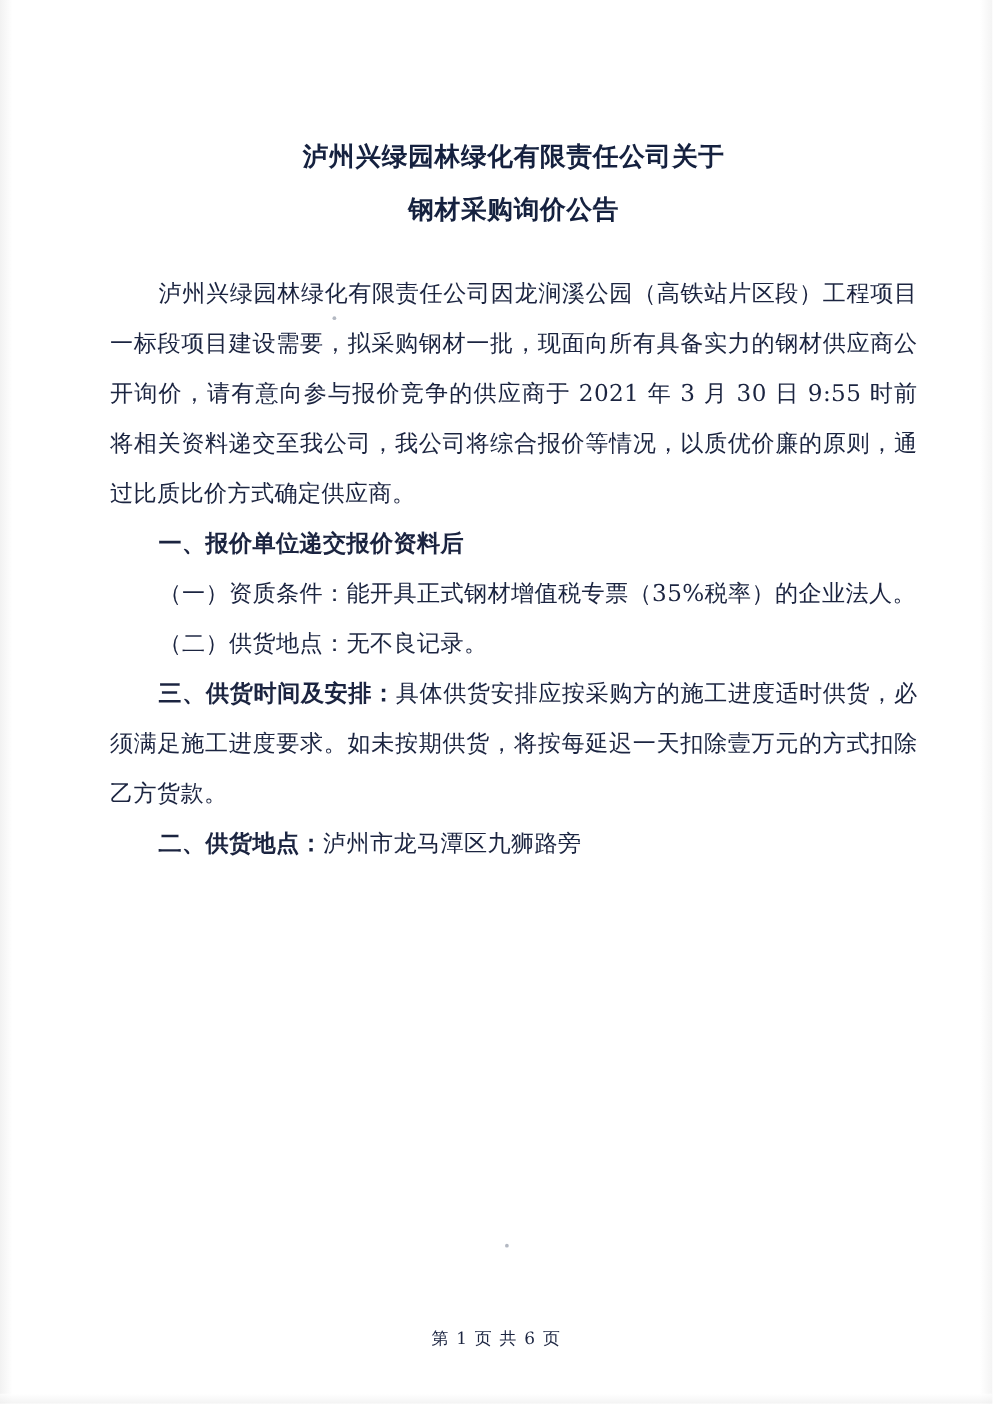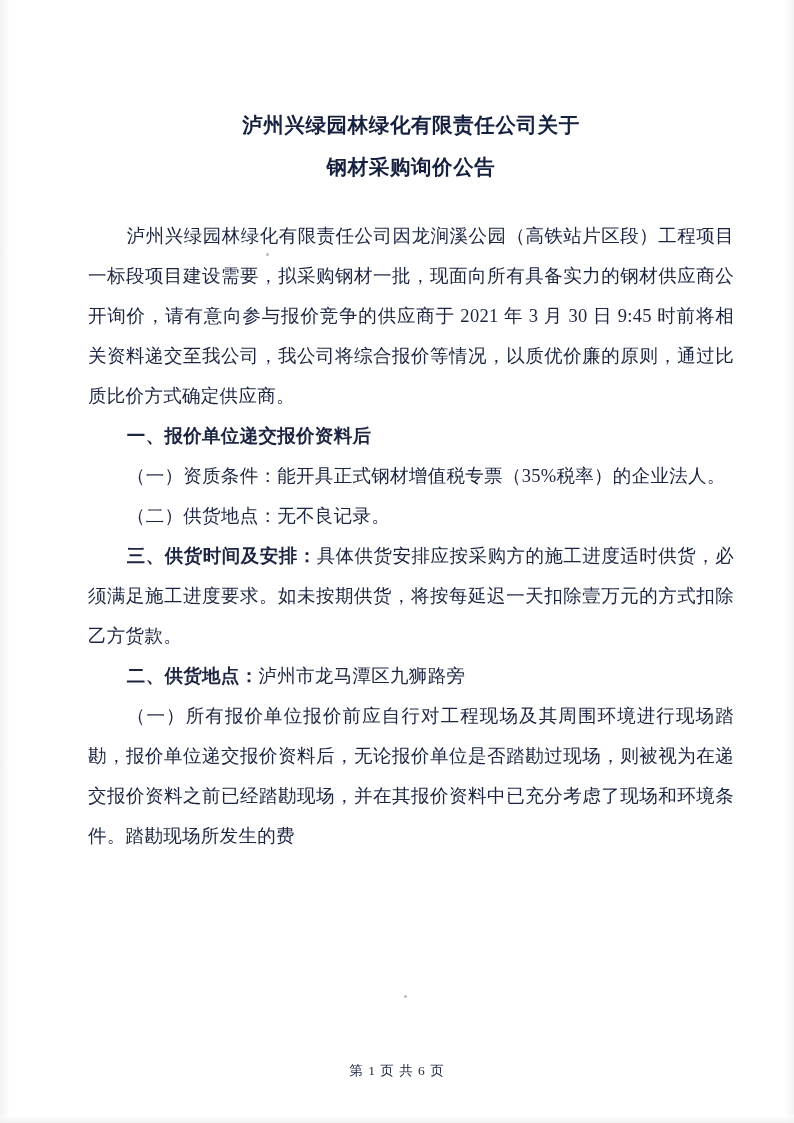--- a/index.html
+++ b/index.html
@@ -14,21 +14,20 @@
     color: #1a1a2e;
     position: relative;
     overflow: hidden;
   }
   .page {
     position: relative;
     width: 794px;
     height: 1123px;
     box-sizing: border-box;
     padding: 96px 60px 60px 88px;
-    font-family: Liberation Serif, serif;
   }
   .title-block {
     text-align: center;
     margin-top: 8px;
   }
   .title-line {
     font-size: 20.5px;
     font-weight: bold;
     letter-spacing: 0.6px;
     line-height: 42px;
@@ -110,32 +109,31 @@
   <div class="dot-artifact" style="left:266px; top:253px;"></div>
   <div class="dot-artifact" style="left:404px; top:995px;"></div>
 
   <div class="title-block">
     <div class="title-line">泸州兴绿园林绿化有限责任公司关于</div>
     <div class="title-line">钢材采购询价公告</div>
   </div>
 
   <div class="body-block">
 
-    <p class="para indent2">泸州兴绿园林绿化有限责任公司因龙涧溪公园（高铁站片区段）工程项目一标段项目建设需要，拟采购钢材一批，现面向所有具备实力的钢材供应商公开询价，请有意向参与报价竞争的供应商于 2021 年 3 月 30 日 9:45 时前将相关资料递交至我公司，我公司将综合报价等情况，以质优价廉的原则，通过比质比价方式确定供应商。</p>
+    <p class="para indent2">泸州兴绿园林绿化有限责任公司因龙涧溪公园（高铁站片区段）工程项目一标段项目建设需要，拟采购钢材一批，现面向所有具备实力的钢材供应商公开询价，请有意向参与报价竞争的供应商于 2021 年 3 月 30 日 9:55 时前将相关资料递交至我公司，我公司将综合报价等情况，以质优价廉的原则，通过比质比价方式确定供应商。</p>
 
     <p class="para indent2 bold">一、报价单位递交报价资料后</p>
 
     <p class="para indent2">（一）资质条件：能开具正式钢材增值税专票（35%税率）的企业法人。</p>
 
     <p class="para indent2">（二）供货地点：无不良记录。</p>
 
     <p class="para indent2"><span class="bold">三、供货时间及安排：</span><span>具体供货安排应按采购方的施工进度适时供货，必须满足施工进度要求。如未按期供货，将按每延迟一天扣除壹万元的方式扣除乙方货款。</span></p>
 
     <p class="para indent2"><span class="bold">二、供货地点：</span><span>泸州市龙马潭区九狮路旁</span></p>
 
 
-    <p class="para indent2">（一）所有报价单位报价前应自行对工程现场及其周围环境进行现场踏勘，报价单位递交报价资料后，无论报价单位是否踏勘过现场，则被视为在递交报价资料之前已经踏勘现场，并在其报价资料中已充分考虑了现场和环境条件。踏勘现场所发生的费</p>
 
   </div>
 
   <div class="footer">第 1 页 共 6 页</div>
 
 </div>
 
 </body></html>

